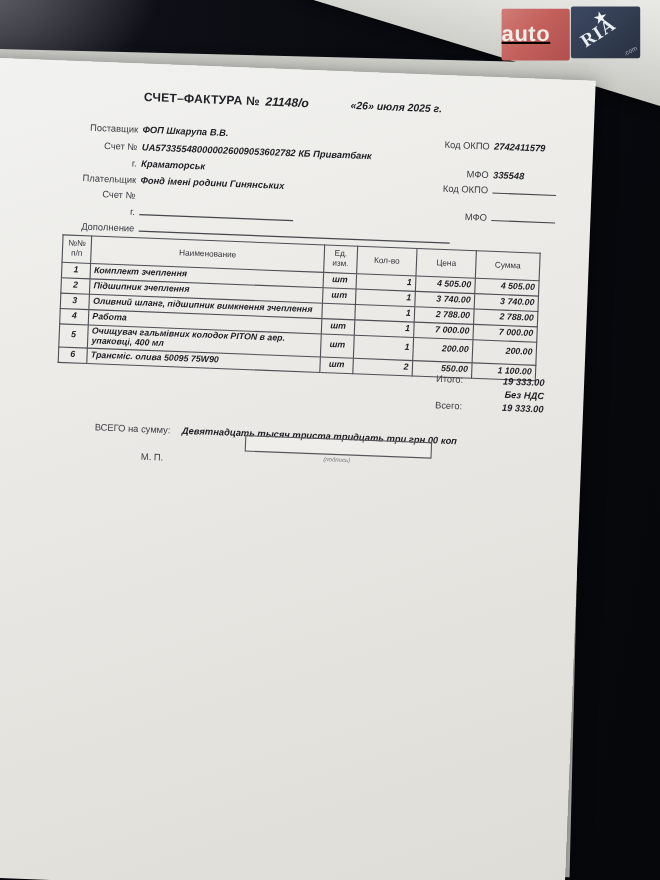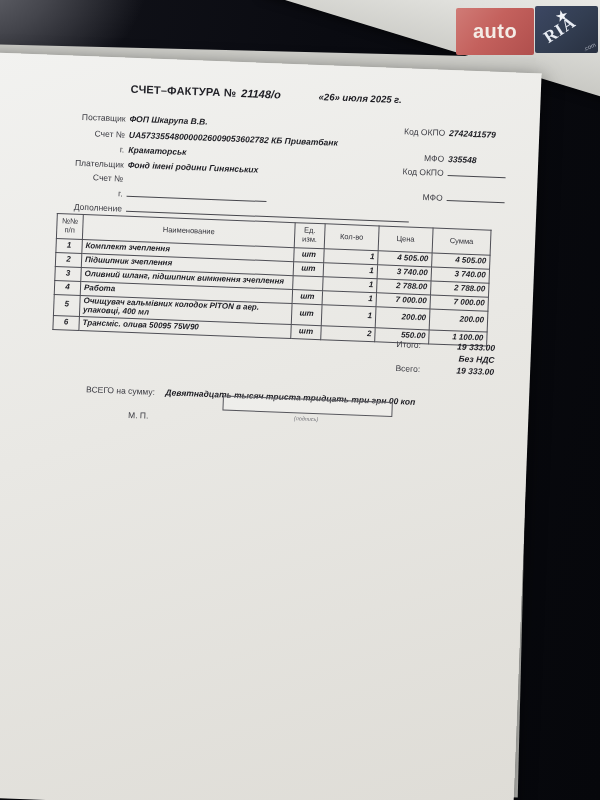--- a/index.html
+++ b/index.html
@@ -48,22 +48,22 @@
   .tlb{display:inline-block;width:150px;text-align:right;color:#3a3a41;font-size:8.5px;}
   .tval{display:inline-block;width:74px;text-align:right;}
   .novat{position:absolute;left:300px;width:224px;text-align:right;}
   .sigbox{position:absolute;left:254px;top:334px;width:168px;height:13px;
     border:1px solid #55555b;background:rgba(255,255,255,.25);}
   .signame{position:absolute;left:254px;top:351px;width:168px;text-align:center;
     font-size:5.5px;color:#77777d;font-style:italic;}
   .mp{position:absolute;left:160px;top:352px;font-size:8.5px;color:#3a3a41;}
   
   .logo{position:absolute;left:456px;top:8px;display:flex;z-index:10;}
-  .logo-auto{width:78px;height:47px;border-radius:2px;display:flex;align-items:center;justify-content:center;
-    background:linear-gradient(130deg,#d07b76 0%,#c4615d 45%,#b04f4d 100%);}
+  .logo-auto{width:62px;height:47px;border-radius:2px;display:flex;align-items:center;
+    background:linear-gradient(130deg,#d07b76 0%,#c4615d 45%,#b04f4d 100%);text-decoration:underline;}
   .logo-auto span{font-size:20px;font-weight:700;color:#f4ece6;letter-spacing:.5px;}
   .logo-ria{position:relative;width:63px;height:47px;margin-left:1px;border-radius:2px;transform:translateY(-2px);
     background:linear-gradient(140deg,#3c4763 0%,#333e52 50%,#283040 100%);overflow:hidden;}
   .logo-star{position:absolute;left:20px;top:1px;font-size:15px;color:#f2f4f8;transform:rotate(-14deg);}
   .logo-ria-text{position:absolute;left:8px;top:14px;font-family:"Liberation Serif",serif;
     font-size:17px;font-weight:700;color:#e9edf4;letter-spacing:1px;transform:rotate(-33deg);}
   .logo-com{position:absolute;right:2px;bottom:3px;font-size:6px;color:#a7adb9;transform:rotate(-25deg);}
 </style>
 </head>
 <body>

